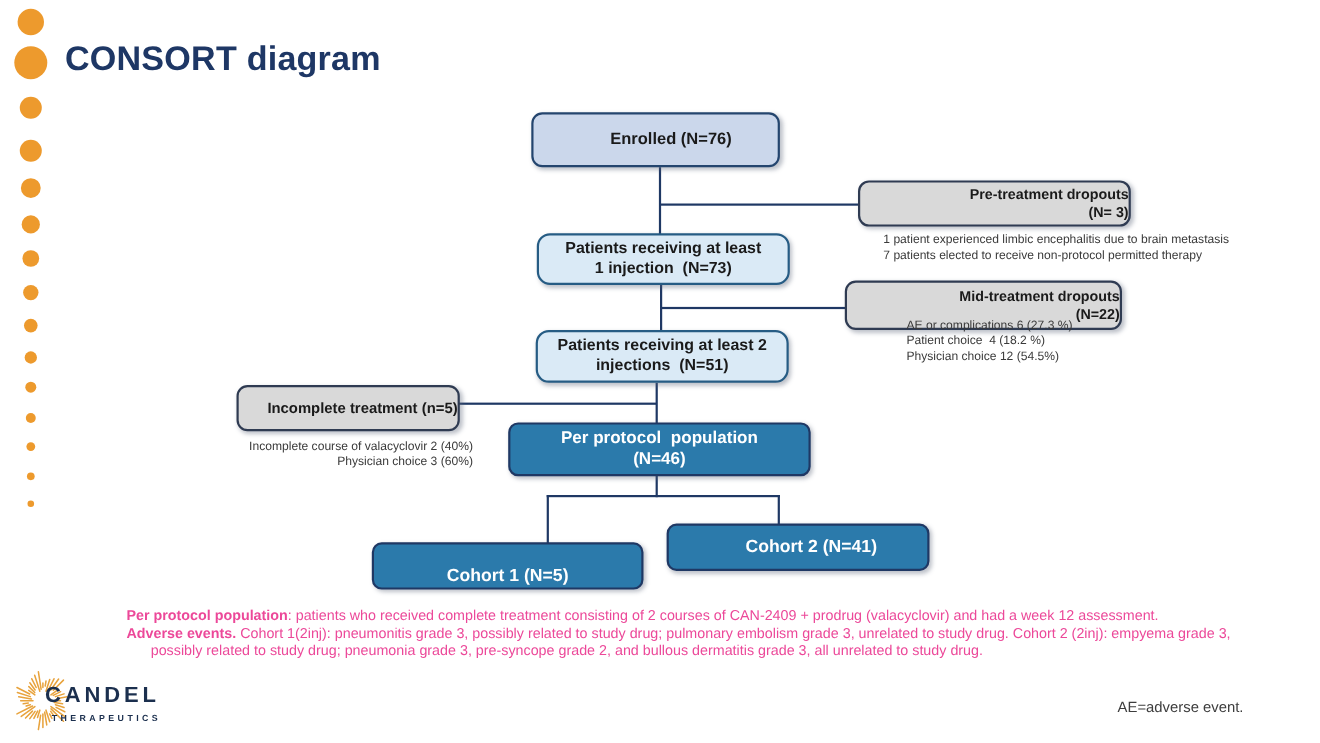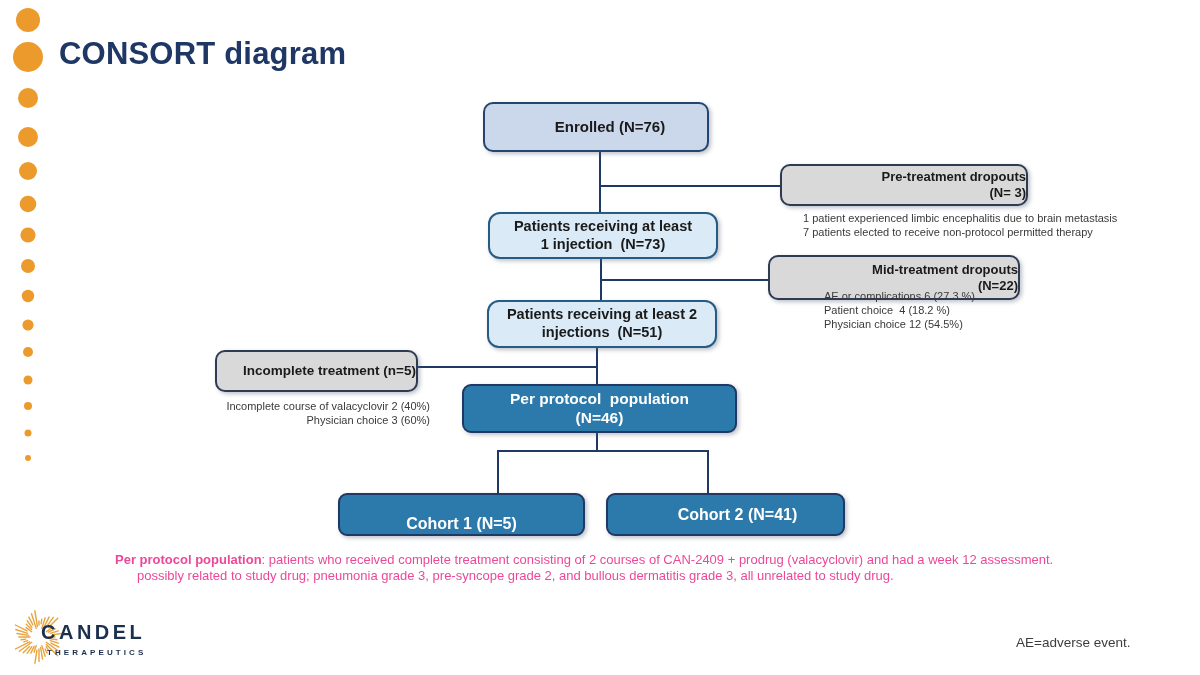--- a/index.html
+++ b/index.html
@@ -27,21 +27,21 @@
   .box-dark{background:#2B7AAB;border:2px solid #1F3864;border-radius:9px;
     color:#ffffff;font-weight:800;font-size:16px;}
   .enrolled{left:483px;top:102px;width:226px;height:50px;padding-left:28px;}
   .inj1{left:488px;top:212px;width:230px;height:47px;}
   .inj2{left:487px;top:300px;width:230px;height:48px;}
   .pretreat{left:780px;top:164px;width:248px;height:42px;}
   .midtreat{left:768px;top:255px;width:252px;height:45px;}
   .incomplete{left:215px;top:350px;width:203px;height:42px;font-size:13.5px;}
   .perprotocol{left:462px;top:384px;width:275px;height:49px;font-size:15.5px;}
   .cohort1{left:338px;top:493px;width:247px;height:43px;justify-content:flex-end;}
-  .cohort2{left:606px;top:493px;width:239px;height:43px;padding-left:24px;}
+  .cohort2{left:606px;top:476px;width:239px;height:43px;padding-left:24px;}
   
   .vline,.hline{position:absolute;background:#1F3864;}
   .vline{width:2px;}
   .hline{height:2px;}
   
   .notes{position:absolute;color:#3A3A3A;font-size:11px;line-height:1.26;}
   .notes div{white-space:pre;}
   .pretreat-notes{left:803px;top:212px;}
   .midtreat-notes{left:824px;top:290px;}
   .incomplete-notes{left:180px;top:400px;width:250px;text-align:right;}
@@ -152,20 +152,21 @@
 
   <div class="box box-dark cohort1">
     <div class="line">Cohort 1 (N=5)</div>
   </div>
   <div class="box box-dark cohort2">
     <div class="line">Cohort 2 (N=41)</div>
   </div>
 
   <div class="footnotes">
     <div><b>Per protocol population</b><span>: patients who received complete treatment consisting of 2 courses of CAN-2409 + prodrug (valacyclovir) and had a week 12 assessment.</span></div>
+    <div><b>Adverse events.</b><span> Cohort 1(2inj): pneumonitis grade 3, possibly related to study drug; pulmonary embolism grade 3, unrelated to study drug. Cohort 2 (2inj): empyema grade 3,</span></div>
     <div class="indent">possibly related to study drug; pneumonia grade 3, pre-syncope grade 2, and bullous dermatitis grade 3, all unrelated to study drug.</div>
   </div>
 
   <div class="logo">
     <svg class="sunburst" width="58" height="58" viewBox="0 0 58 58">
         <line x1="38.0" y1="29.0" x2="45.0" y2="29.0"></line>
         <line x1="39.4" y1="30.6" x2="46.9" y2="31.8"></line>
         <line x1="40.4" y1="32.7" x2="48.2" y2="35.2"></line>
         <line x1="41.0" y1="35.1" x2="48.9" y2="39.1"></line>
         <line x1="36.3" y1="34.3" x2="48.7" y2="43.3"></line>

